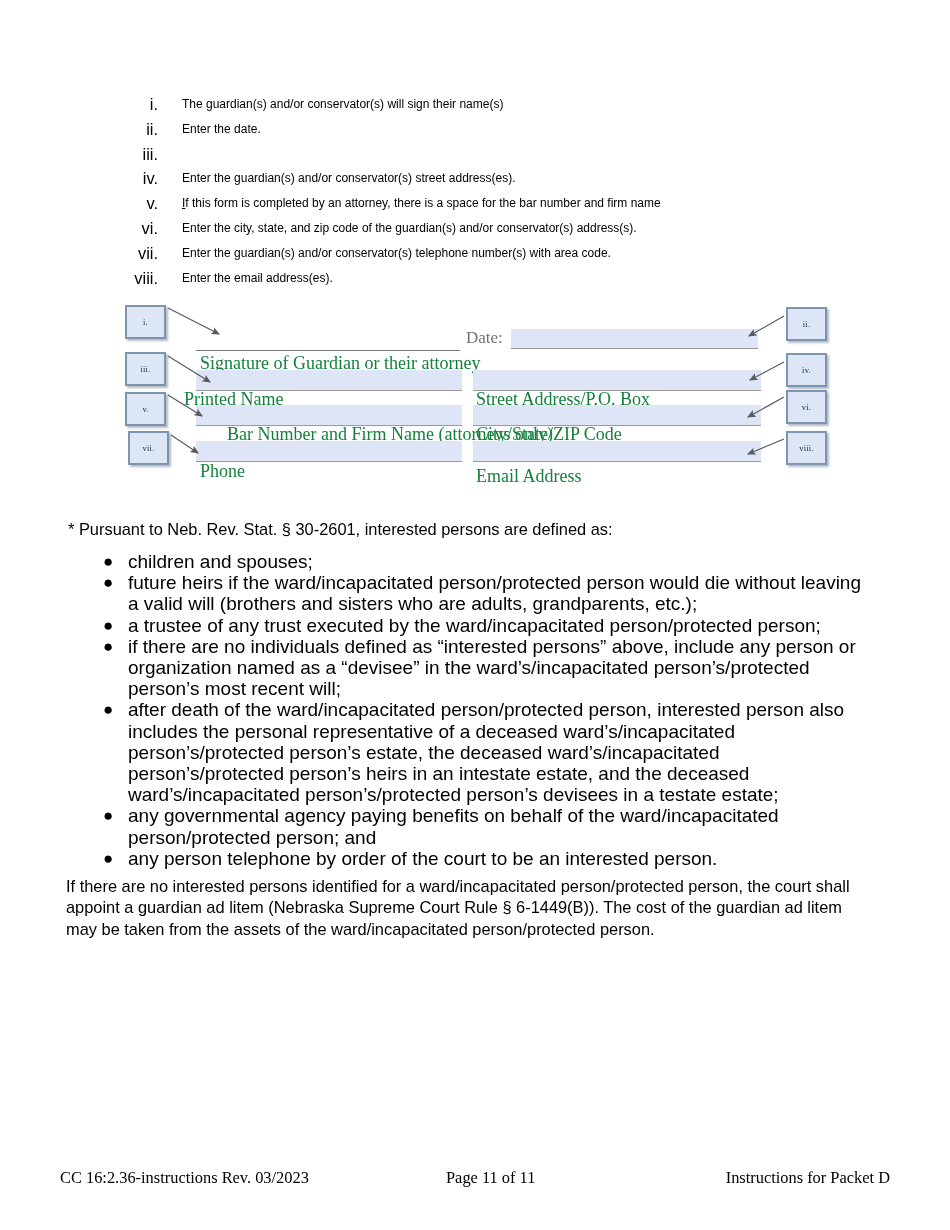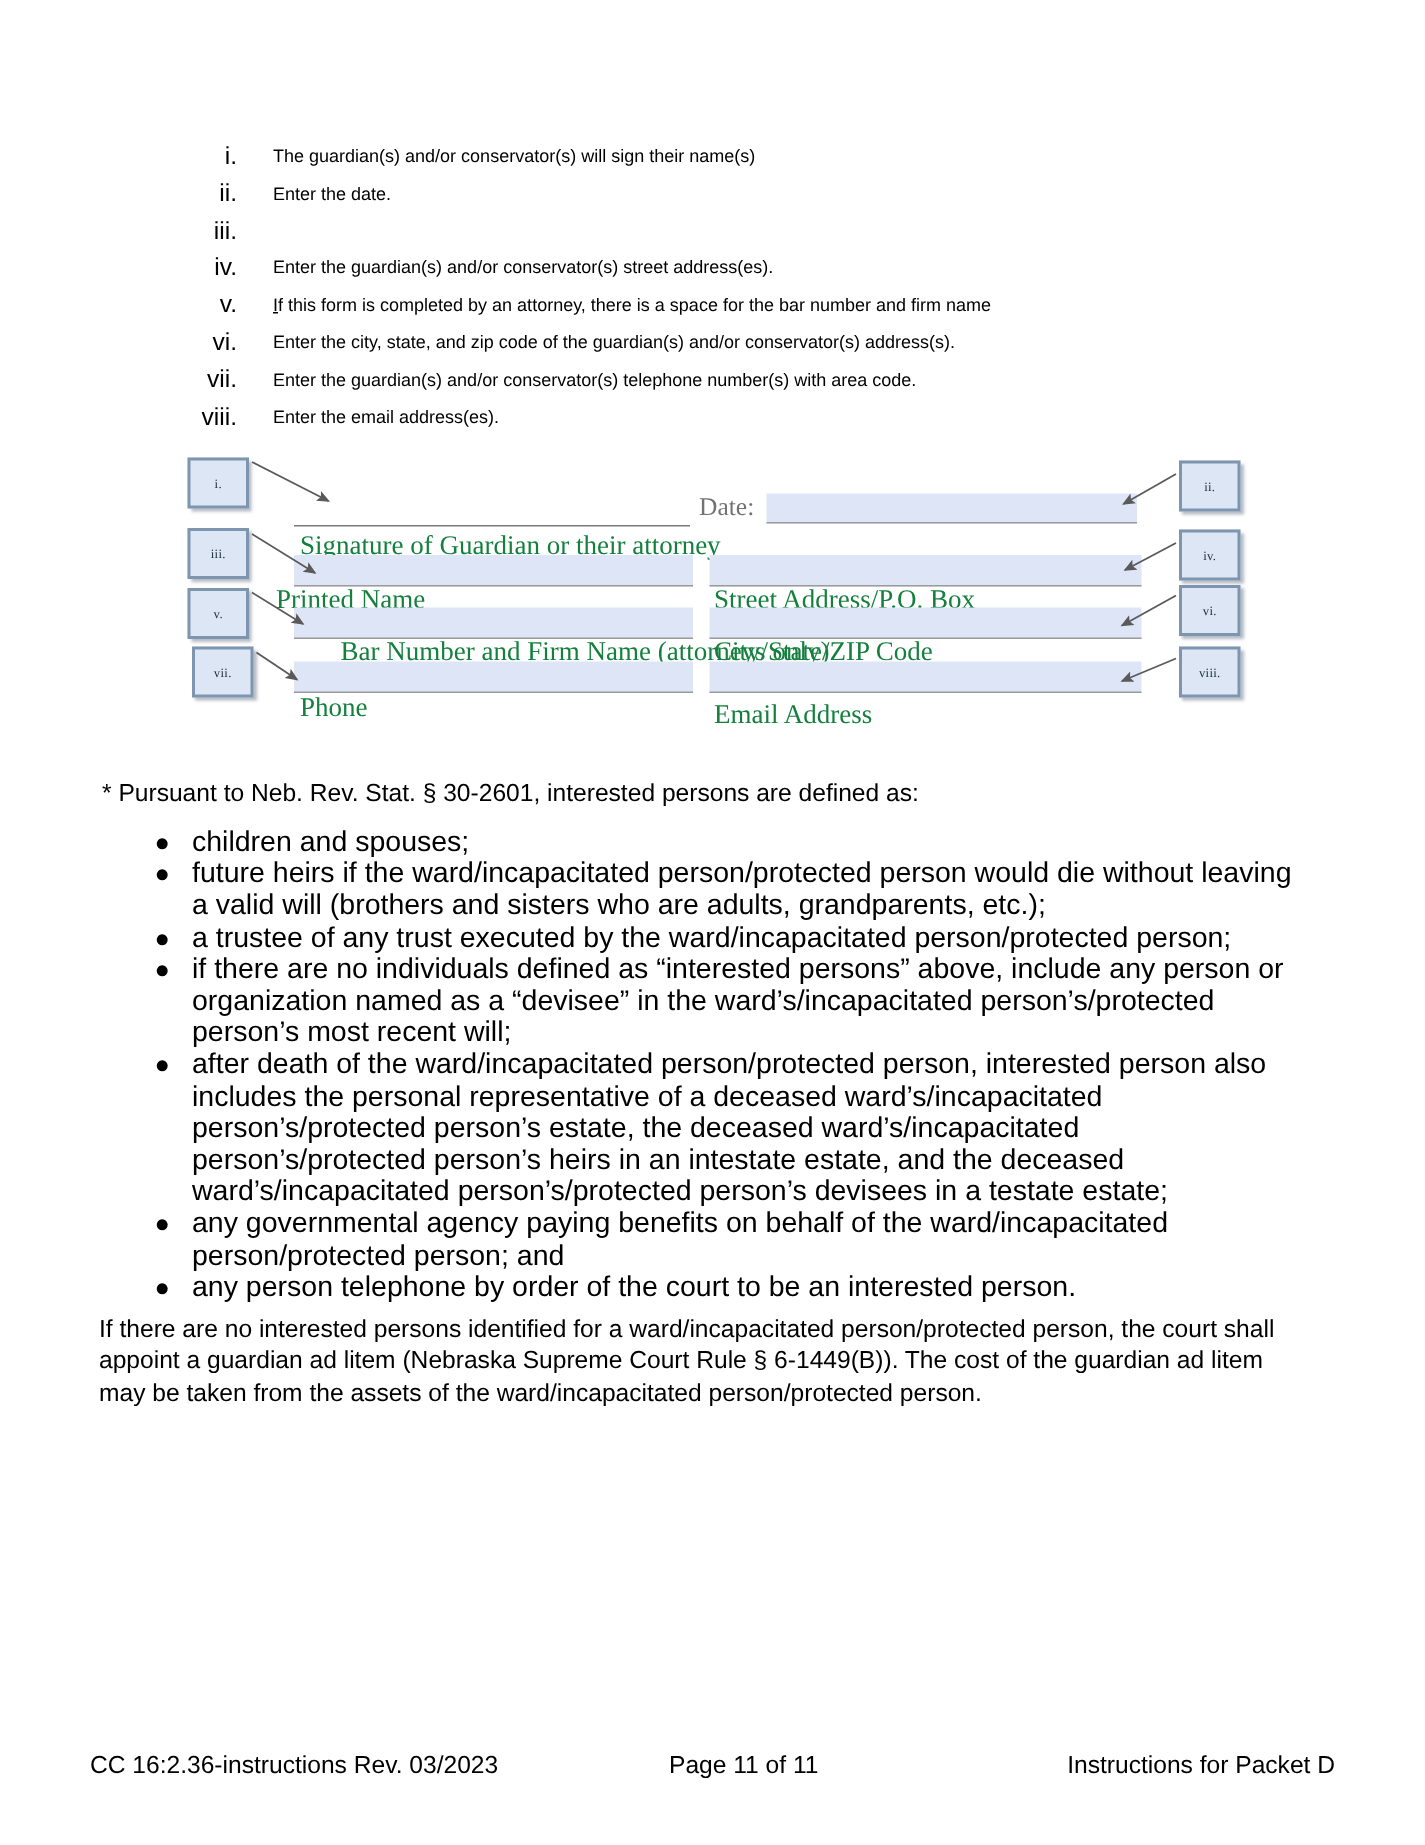--- a/index.html
+++ b/index.html
@@ -161,21 +161,21 @@
     line-height: 21.3px;
   }
 
   
   .footer {
     position: absolute;
     left: 60px;
     top: 1168px;
     width: 830px;
     height: 22px;
-    font-family: Liberation Sans, sans-serif;
+    font-family: Liberation Serif, serif;
     font-size: 16.4px;
   }
   .footer-left   { position: absolute; left: 0;     top: 0; }
   .footer-center { position: absolute; left: 386px; top: 0; }
   .footer-right  { position: absolute; right: 0;    top: 0; }
 </style>
 </head>
 <body>
 
 <div class="page">

